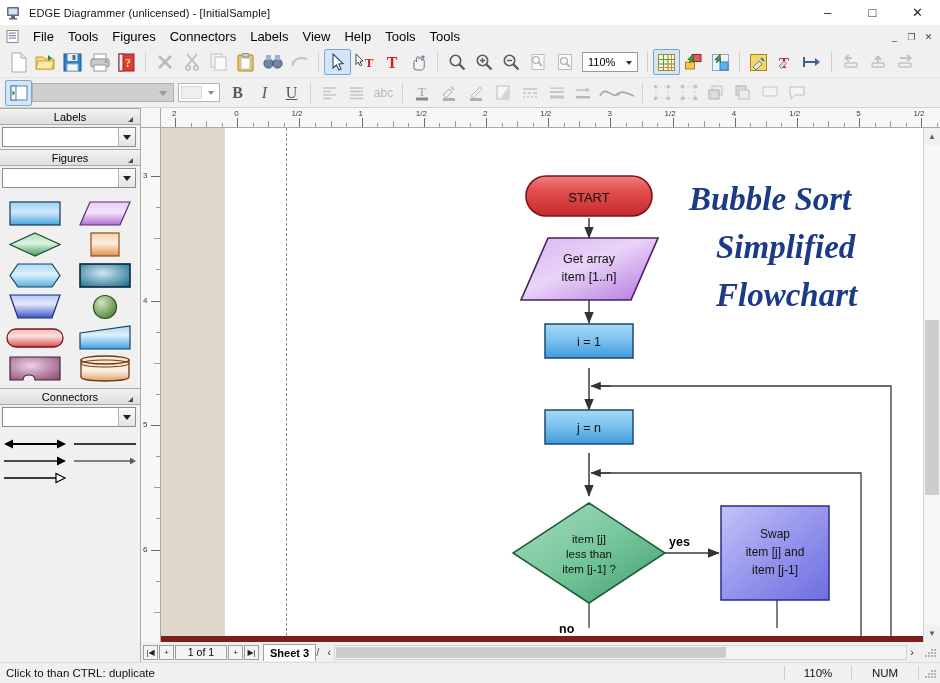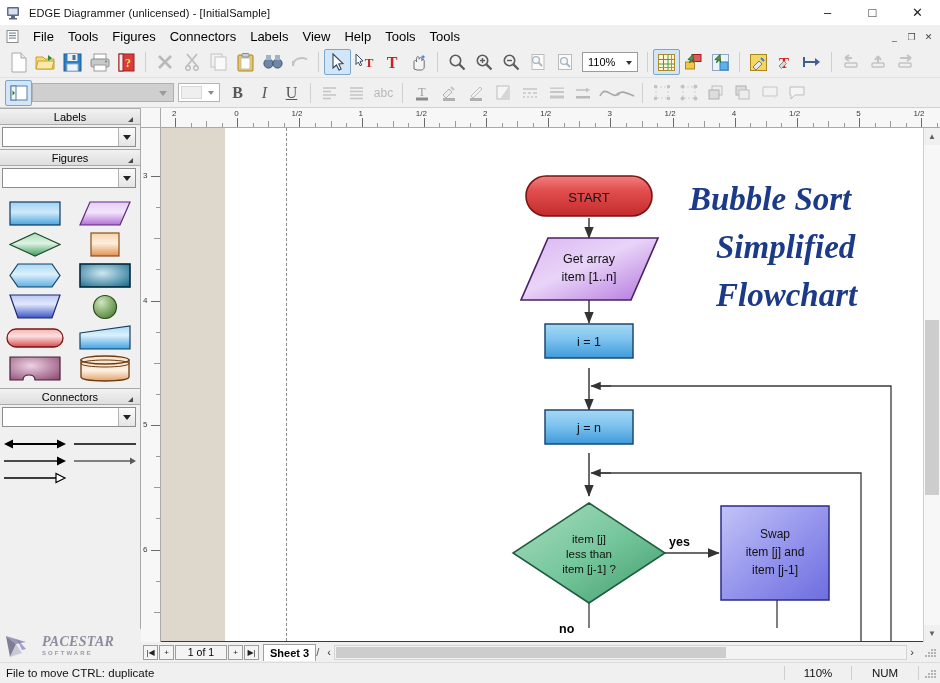--- a/index.html
+++ b/index.html
@@ -101,21 +101,21 @@
   .corner { width:20px; flex:0 0 20px; background:#f7f7f7; border-right:1px solid #a9a9a9;
             border-bottom:1px solid #a9a9a9;}
   .hruler { flex:1; background:#f7f7f7; border-bottom:1px solid #a9a9a9; position:relative;
             overflow:hidden; }
   .vruler { width:20px; flex:0 0 20px; background:#f7f7f7; border-right:1px solid #a9a9a9;
             position:relative; overflow:hidden; }
   .tick { position:absolute; background:#6b6b6b; }
   .rlabel { position:absolute; font-size:8px; color:#3a3a3a; font-family:"Liberation Sans",sans-serif; }
   .canvas-row { flex:1; display:flex; min-height:0; }
   .canvas-wrap { flex:1; position:relative; overflow:hidden; background:#fff;
-                 border-bottom:1px solid #7f1d1d;}
+                 border-bottom:6px solid #7f1d1d;}
   .margin-band { position:absolute; left:0; top:0; bottom:0; width:64px; background:#ded8cc; }
   .page-edge { position:absolute; top:0; bottom:0; width:0; border-left:1px dashed #8d8d8d; }
   .vscroll { width:17px; flex:0 0 17px; background:#f0f0f0; display:flex;
              flex-direction:column; border-left:1px solid #cfcfcf; }
   .sb-arrow { height:17px; flex:0 0 17px; display:flex; align-items:center; justify-content:center;
              font-size:8px; color:#606060; background:#f0f0f0; }
   .sb-track { flex:1; background:#f7f7f7; position:relative; }
   .sb-thumb { position:absolute; left:1px; right:1px; background:#cdcdcd; }
 
   
@@ -760,32 +760,20 @@
                 <path d="M2 7h52" stroke="#000" stroke-width="1.4"></path>
                 <path d="M63 7l-9-4.5v9z" fill="#fff" stroke="#000" stroke-width="1.2"></path>
               </svg>
           </div>
           <div class="conn-cell"></div>
         </div>
       </div>
 
       <div class="pal-fill"></div>
 
-      <div class="logo">
-        <svg width="34" height="26" viewBox="0 0 34 26">
-          <path d="M2 3l20 6-10 2z" fill="#9b9bb0"></path>
-          <path d="M12 11l6 9-12 4z" fill="#c9c9d6"></path>
-          <path d="M2 3l10 8-6 13z" fill="#7d7d97"></path>
-          <path d="M13 6l9 10-4 1z" fill="#5a5ad0" opacity=".55"></path>
-        </svg>
-        <div class="logo-text">
-          <div class="logo-name">PACESTAR</div>
-          <div class="logo-sub">SOFTWARE</div>
-        </div>
-      </div>
     </div>
 
     <div class="docarea">
 
       <div class="ruler-row">
         <div class="corner"></div>
         <div class="hruler" id="hruler">
             <div class="tick" style="left: 14px; top: 10px; width: 1px; height: 9px;"></div>
             <div class="rlabel" style="left: 11px; top: 1px;">2</div>
             <div class="tick" style="left: 29.55px; top: 15px; width: 1px; height: 4px; background: rgb(154, 154, 154);"></div>
@@ -1006,21 +994,21 @@
           <i style="left:2px;top:10px;"></i>
             <i style="left:5px;top:10px;"></i>
             <i style="left:8px;top:10px;"></i>
             <i style="left:11px;top:10px;"></i>
         </div>
       </div>
     </div>
   </div>
 
   <div class="statusbar">
-    <div class="status-msg">File to move   CTRL: duplicate</div>
+    <div class="status-msg">Click to than   CTRL: duplicate</div>
     <div style="flex:1"></div>
     <div class="status-sep"></div>
     <div class="status-cell">110%</div>
     <div class="status-sep"></div>
     <div class="status-cell">NUM</div>
     <div class="status-sep"></div>
     <div class="grip">
       <i style="left:8px;top:4px;"></i>
         <i style="left:11px;top:4px;"></i>
       <i style="left:5px;top:7px;"></i>

